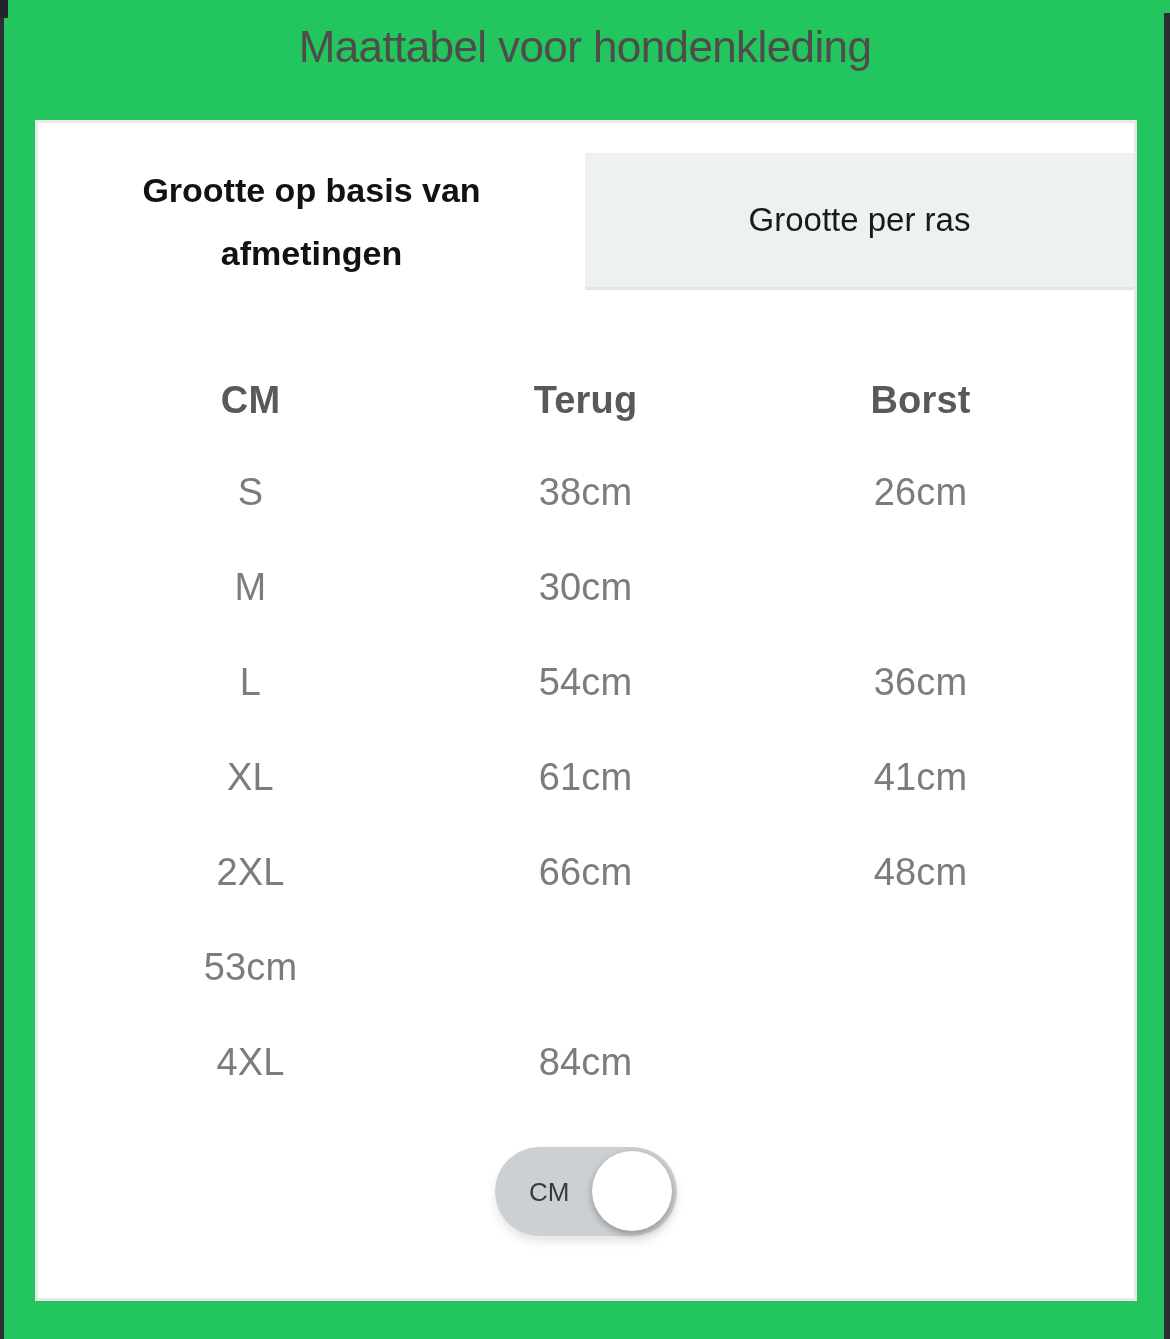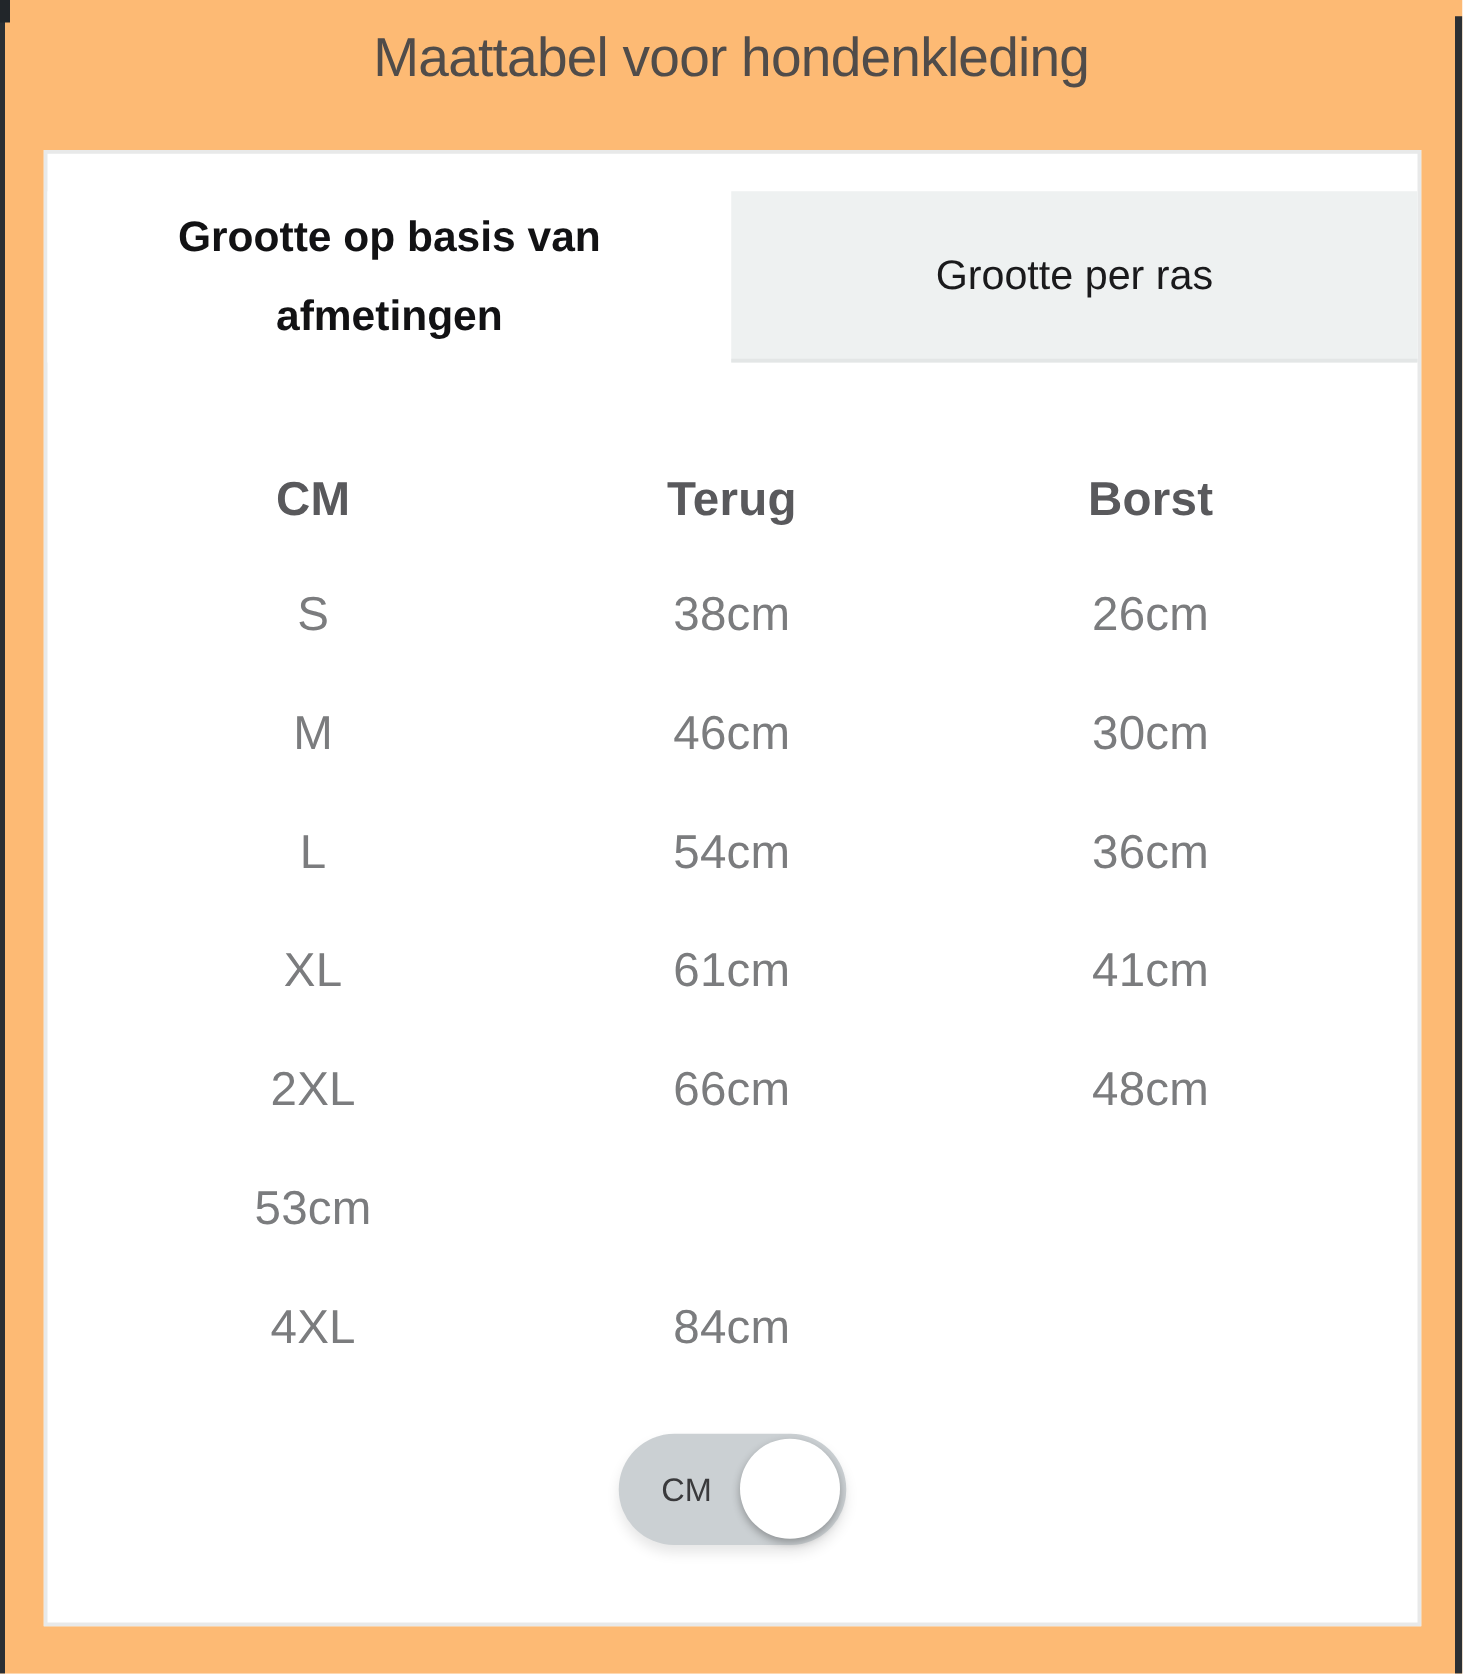--- a/index.html
+++ b/index.html
@@ -5,21 +5,21 @@
   html, body {
     margin: 0;
     padding: 0;
     background: #ffffff;
     font-family: "Liberation Sans", "DejaVu Sans", sans-serif;
   }
   .screen {
     position: relative;
     width: 1170px;
     height: 1339px;
-    background: #fdba74;
+    background: #22c55e;
     overflow: hidden;
   }
   
   .edge-left {
     position: absolute;
     left: 0; top: 0;
     width: 4px; height: 100%;
     background: #2b2f33;
   }
   .edge-notch {
@@ -178,21 +178,20 @@
       </div>
 
       <div class="t-row">
         <span class="t-cell">S</span>
         <span class="t-cell">38cm</span>
         <span class="t-cell">26cm</span>
       </div>
 
       <div class="t-row">
         <span class="t-cell">M</span>
-        <span class="t-cell">46cm</span>
         <span class="t-cell">30cm</span>
       </div>
 
       <div class="t-row">
         <span class="t-cell">L</span>
         <span class="t-cell">54cm</span>
         <span class="t-cell">36cm</span>
       </div>
 
       <div class="t-row">

